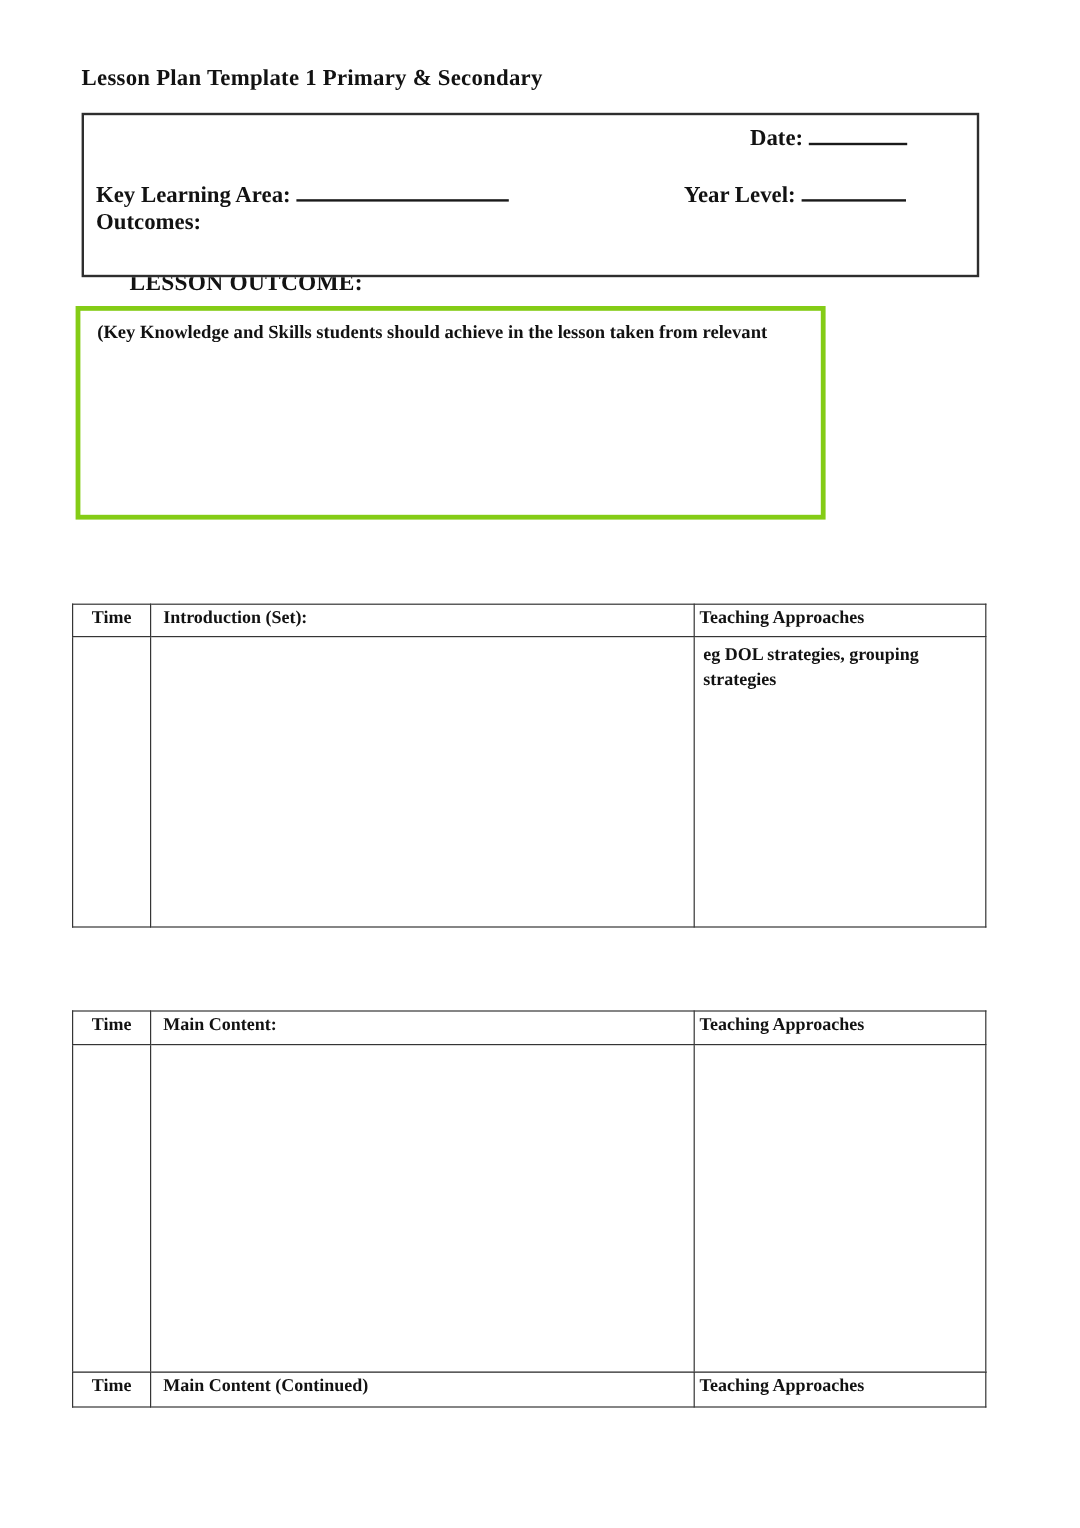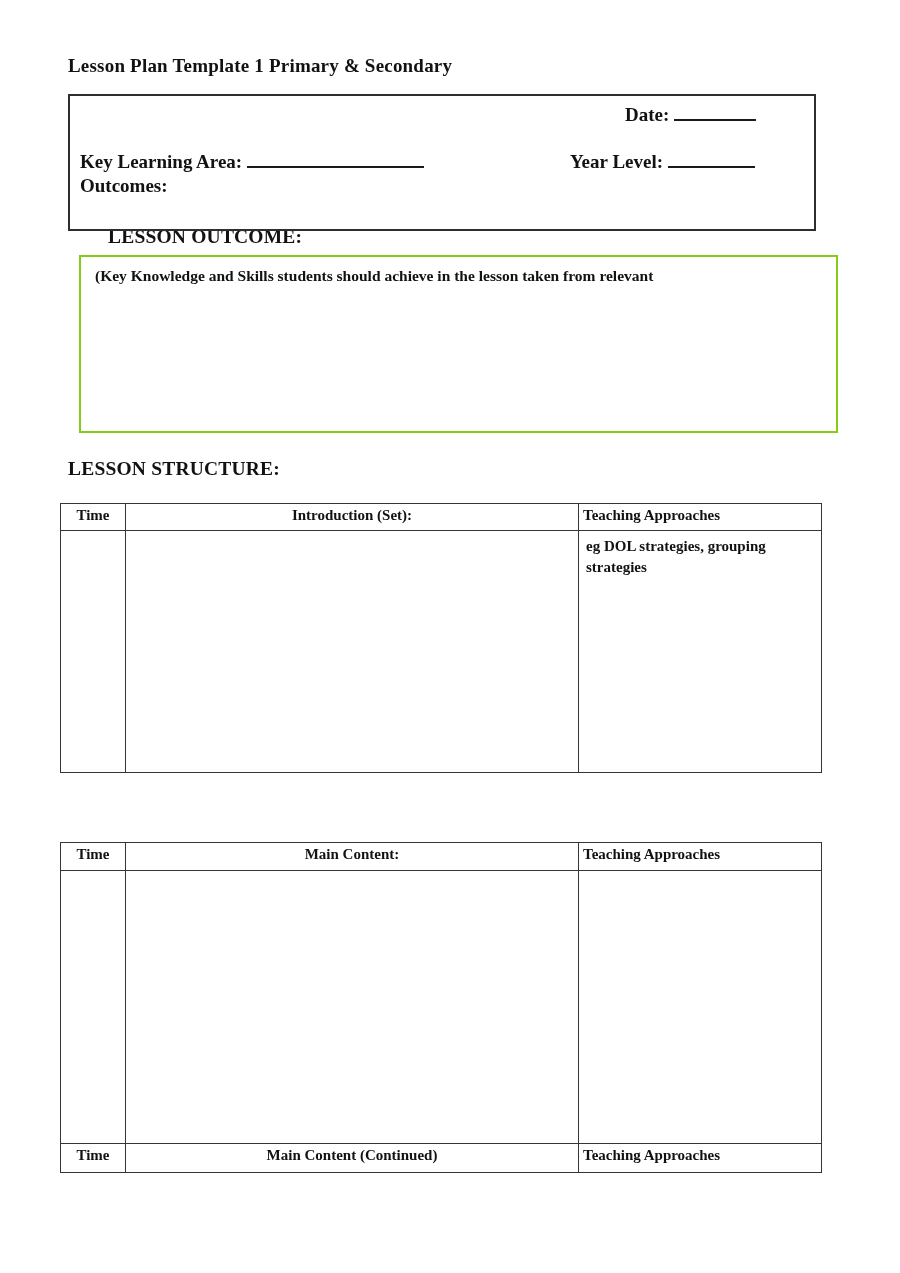--- a/index.html
+++ b/index.html
@@ -41,25 +41,24 @@
     position: absolute;
     font-size: 19.5px; font-weight: bold;
     letter-spacing: 0.2px;
   }
   .outcome-heading { left: 68px; top: 226px; z-index: 1; margin-left: 40px; }
   .structure-heading { left: 68px; top: 458px; }
   
   .outcome-box {
     position: absolute;
     left: 63px; top: 255px;
-    width: 759px; height: 178px;
-    border: 2px solid #84cc16;
+    width: 625px; height: 178px;
+    border: 4px solid #84cc16;
     background: #ffffff;
     padding: 8px 20px 0 14px;
-    margin-left: 16px;
   }
   .outcome-note { font-size: 15.5px; font-weight: bold; line-height: 21px; }
   
   table.structure {
     position: absolute;
     left: 60px;
     width: 761px;
     border-collapse: collapse;
     table-layout: fixed;
     background: #ffffff;
@@ -67,21 +66,21 @@
   table.structure td {
     border: 1.5px solid #353535;
     font-size: 15px; font-weight: bold;
     vertical-align: top;
     overflow: hidden;
   }
   .col-time { width: 65px; }
   .col-content { width: 453px; }
   .col-approaches { width: 243px; }
   td.h-time { text-align: center; vertical-align: middle; padding: 3px 2px; }
-  td.h-content { text-align: center; vertical-align: middle; padding: 3px 10px; margin-top: 42px; }
+  td.h-content { text-align: left; vertical-align: middle; padding: 3px 10px; margin-top: 42px; }
   td.h-approaches { text-align: left; vertical-align: middle; padding: 3px 4px; }
   td.body-cell { padding: 5px 7px; }
   .t1 { top: 503px; }
   .t1 .header-row td { height: 27px; }
   .t1 .body-row td { height: 242px; }
   .t2 { top: 842px; }
   .t2 .header-row td { height: 28px; }
   .t2 .body-row td { height: 273px; }
   .t3 { top: 1143px; }
   .t3 .header-row td { height: 29px; }
@@ -111,21 +110,20 @@
     </div>
     <div class="info-row" style="left:10px; top:79px;">
       <span>Outcomes:</span>
     </div>
   </div>
 
   <div class="outcome-box">
     <div class="outcome-note">(Key Knowledge and Skills students should achieve in the lesson taken from relevant</div>
   </div>
 
-  <div class="section-heading structure-heading">LESSON STRUCTURE:</div>
 
   <table class="structure t1">
     <colgroup>
         <col class="col-time">
         <col class="col-content">
         <col class="col-approaches">
       </colgroup>
     <tbody>
         <tr class="header-row">
       <td class="h-time">Time</td>

